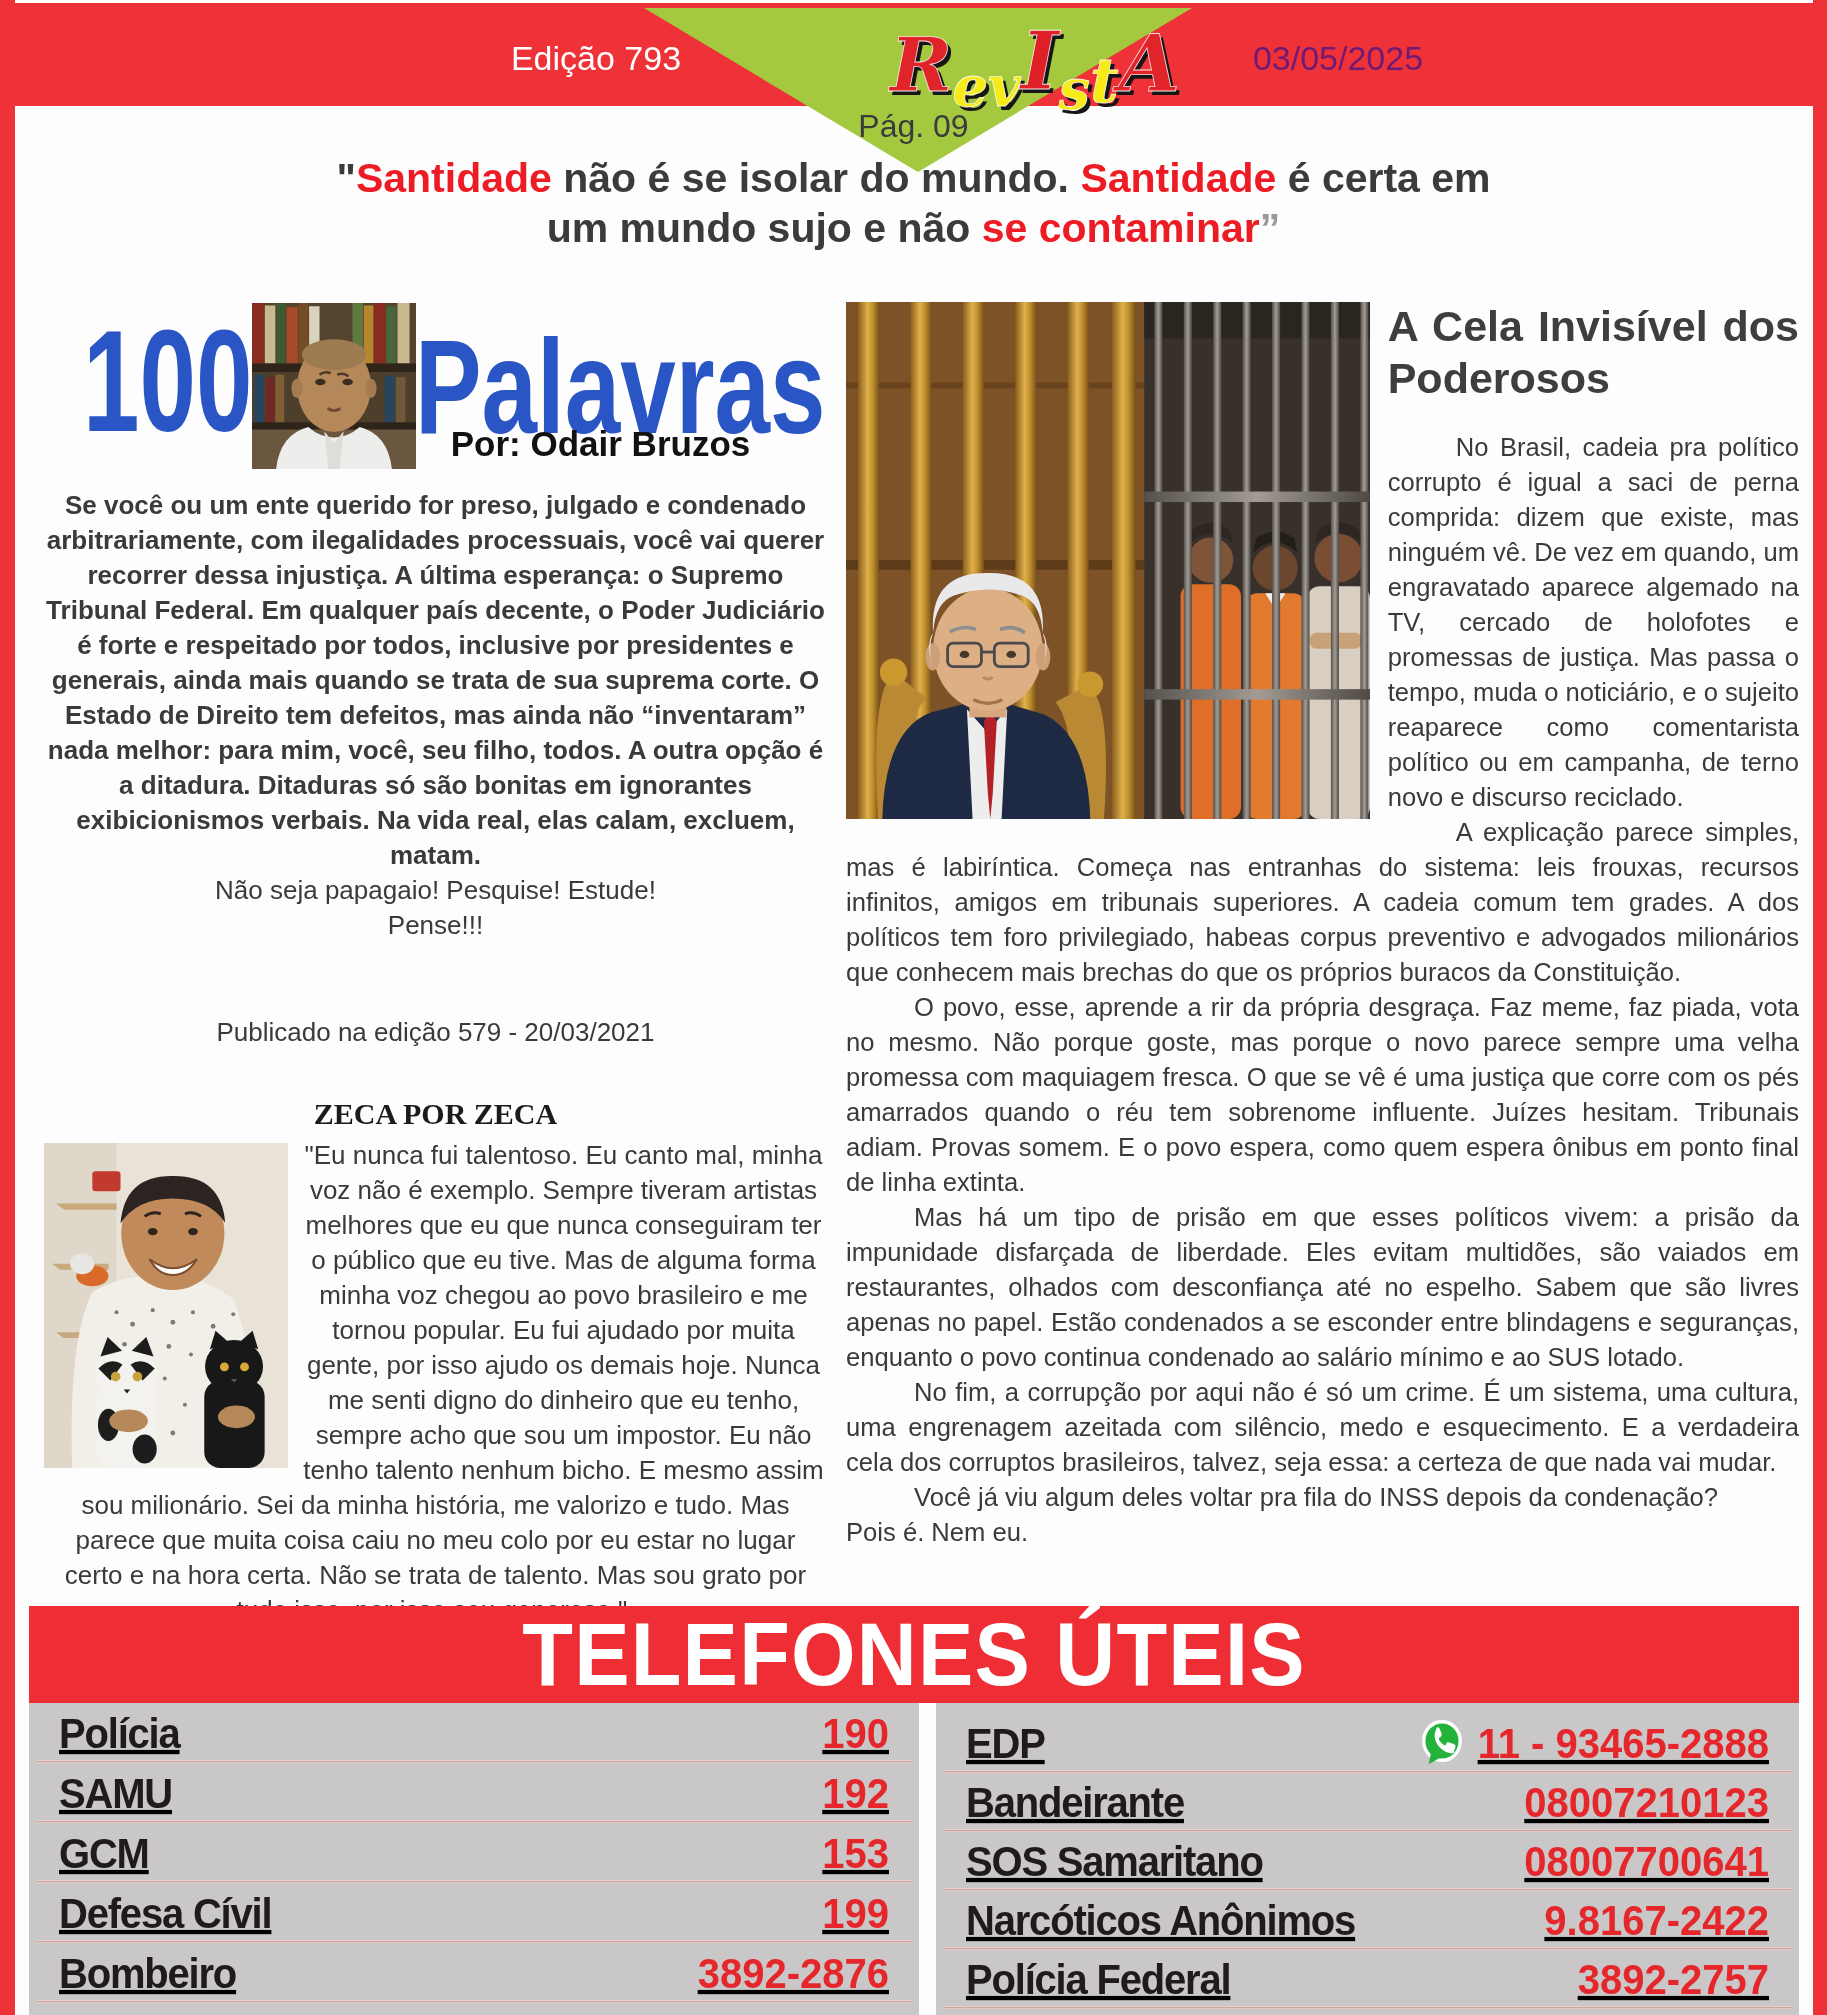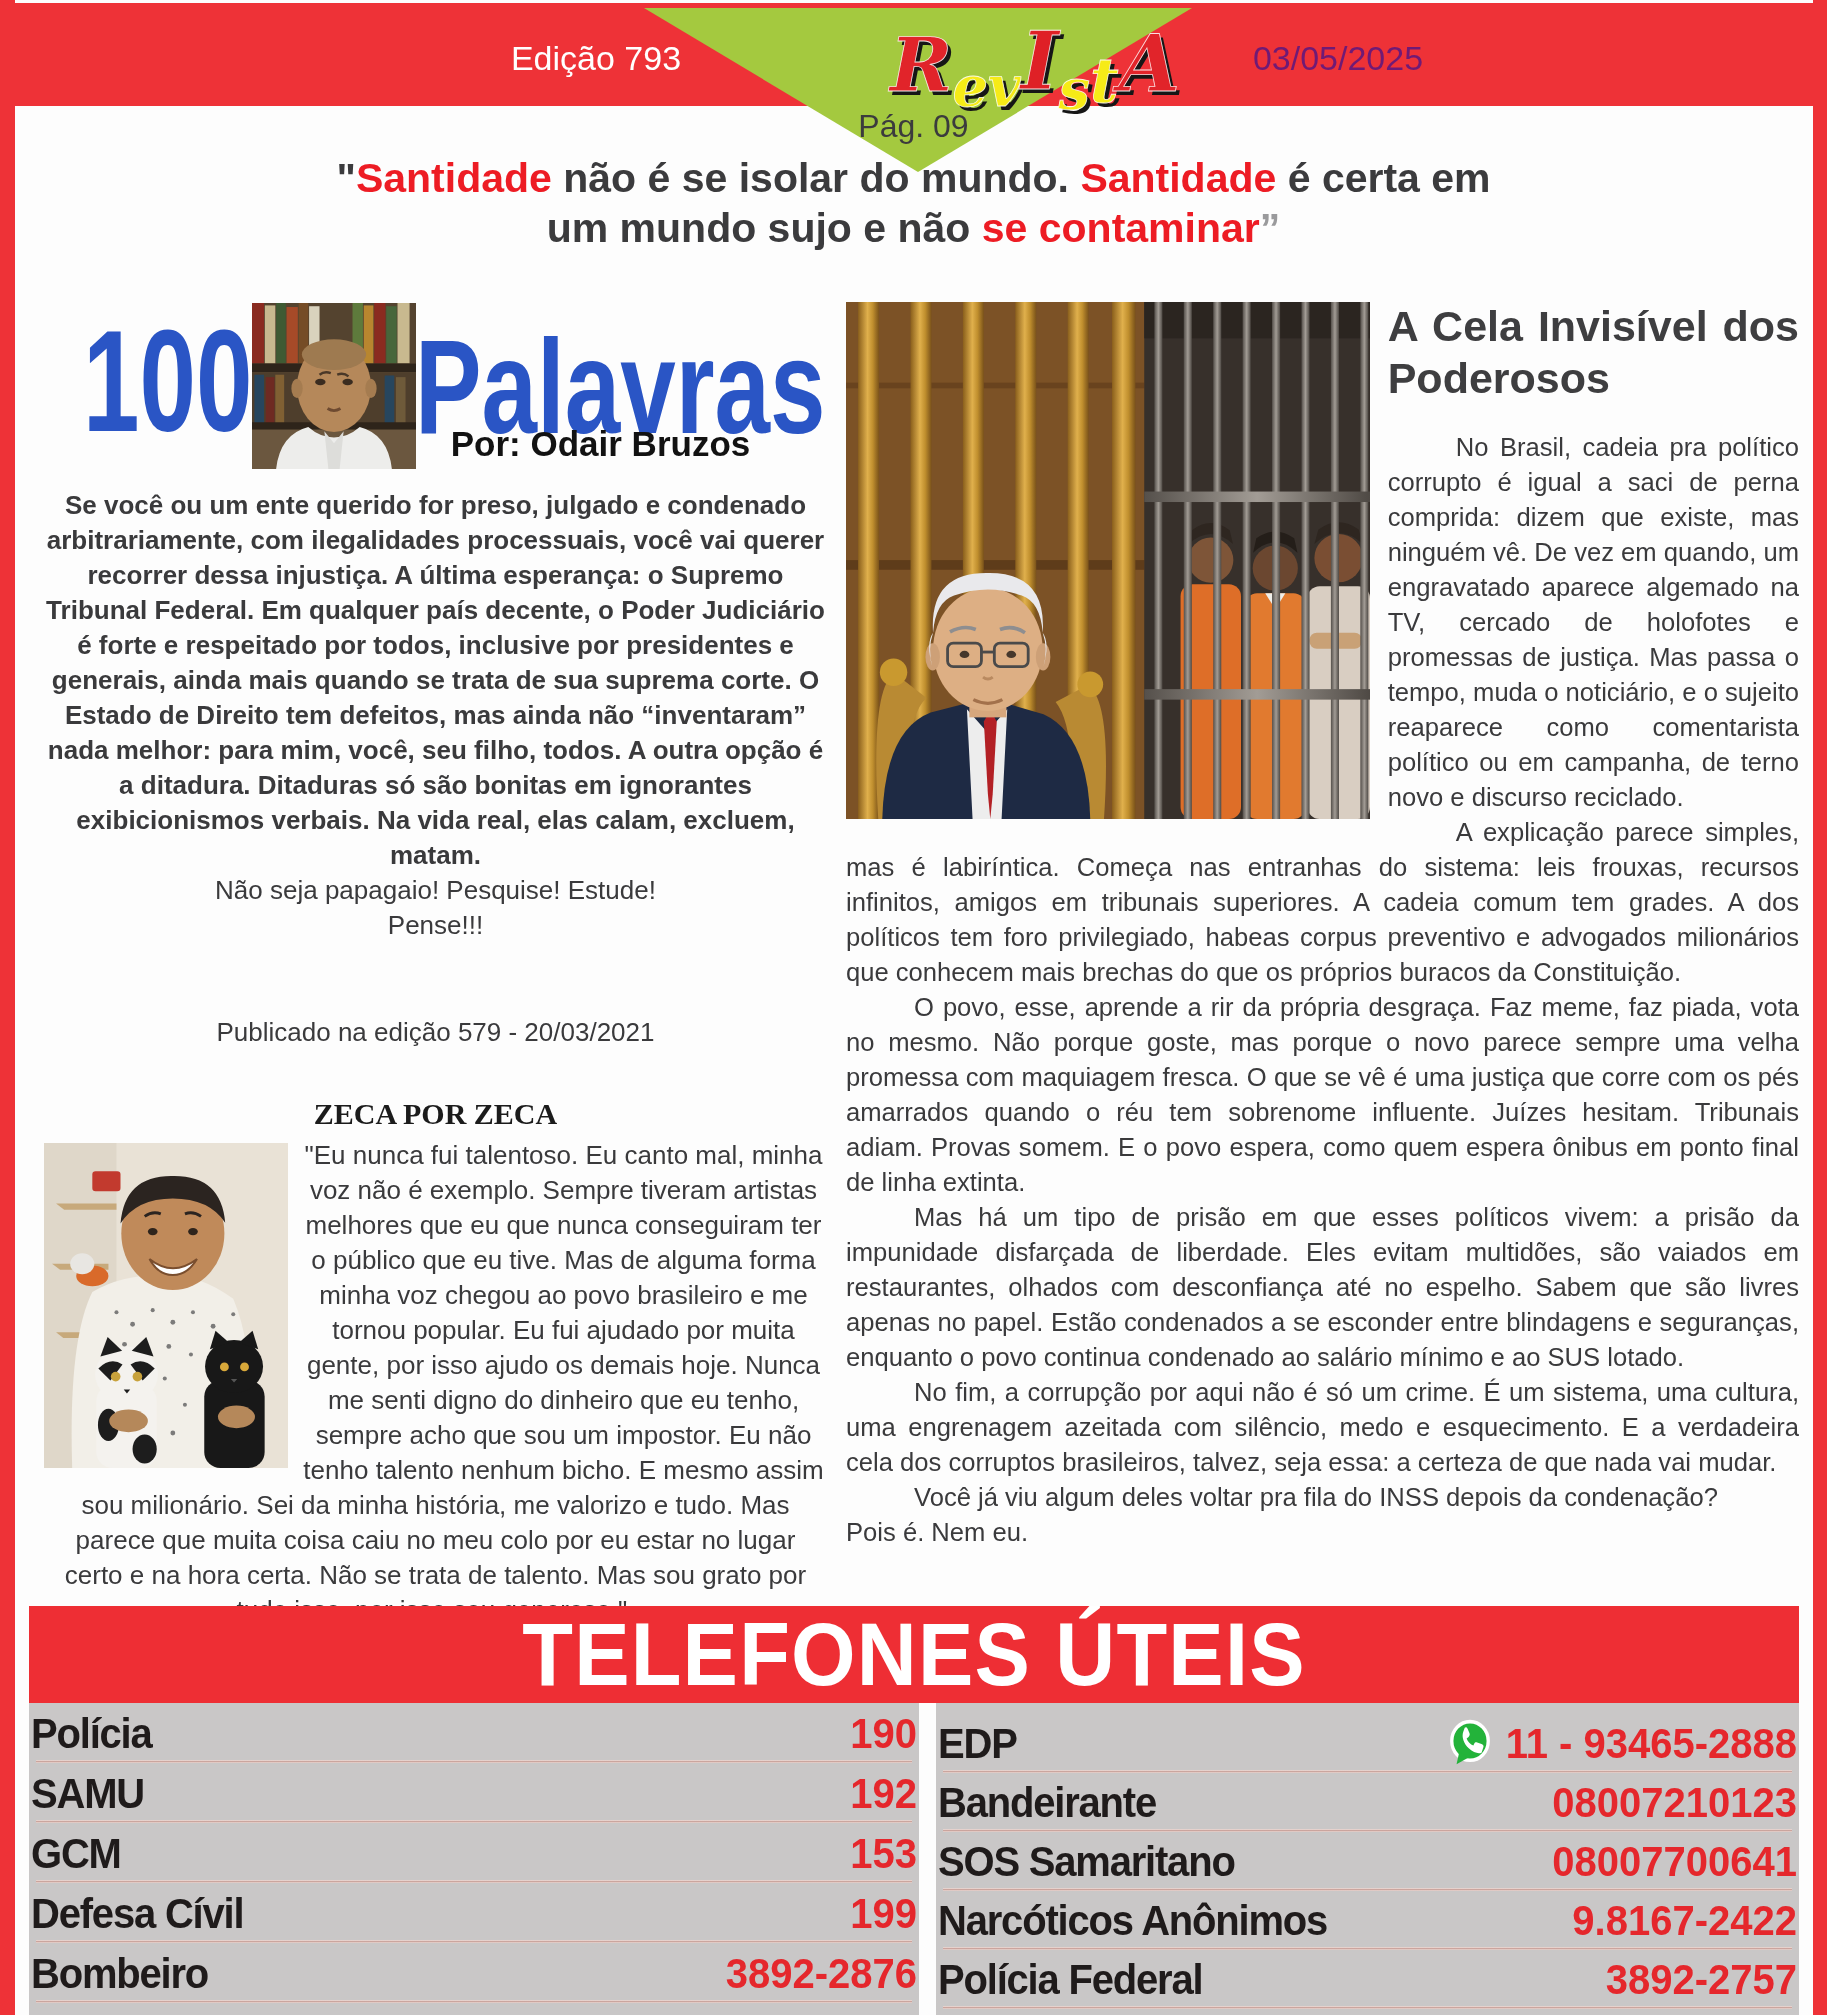--- a/index.html
+++ b/index.html
@@ -57,21 +57,21 @@
   #article p.noindent{text-indent:0;}
   
   #banner{position:absolute;left:29px;top:1606px;width:1770px;height:97px;background:#EE2E34;
     display:flex;align-items:center;justify-content:center;}
   #banner span{color:#fff;font-weight:800;font-size:83px;letter-spacing:1.2px;
     transform:scaleY(1.08);white-space:nowrap;}
   .phonecol{position:absolute;top:1703px;height:545px;background:#C9C7C7;box-sizing:border-box;}
   #phones-left{left:29px;width:890px;}
   #phones-right{left:936px;width:863px;padding-top:10.5px;}
   .prow{position:relative;display:flex;align-items:center;justify-content:space-between;
-    height:60px;padding:0 2px;}
+    height:60px;padding:0 30px;text-decoration:underline;}
   #phones-right .prow{height:59px;}
   .prow::after{content:"";position:absolute;left:7.3px;right:7.3px;bottom:0;height:2.8px;
     background:linear-gradient(180deg,#F3E8E4,#C79E97 55%,#EFE3DF);}
   .plabel{font-weight:bold;font-size:40px;letter-spacing:-1.2px;color:#1F1B1B;
     transform:scaleY(1.06);transform-origin:left center;white-space:nowrap;}
   .pnum{font-weight:bold;font-size:40px;color:#E5272C;white-space:nowrap;
     display:flex;align-items:center;transform:scaleY(1.06);transform-origin:right center;}
   .wa{width:48px;height:48px;margin-right:11.3px;}
   svg{display:block;}
 </style>

